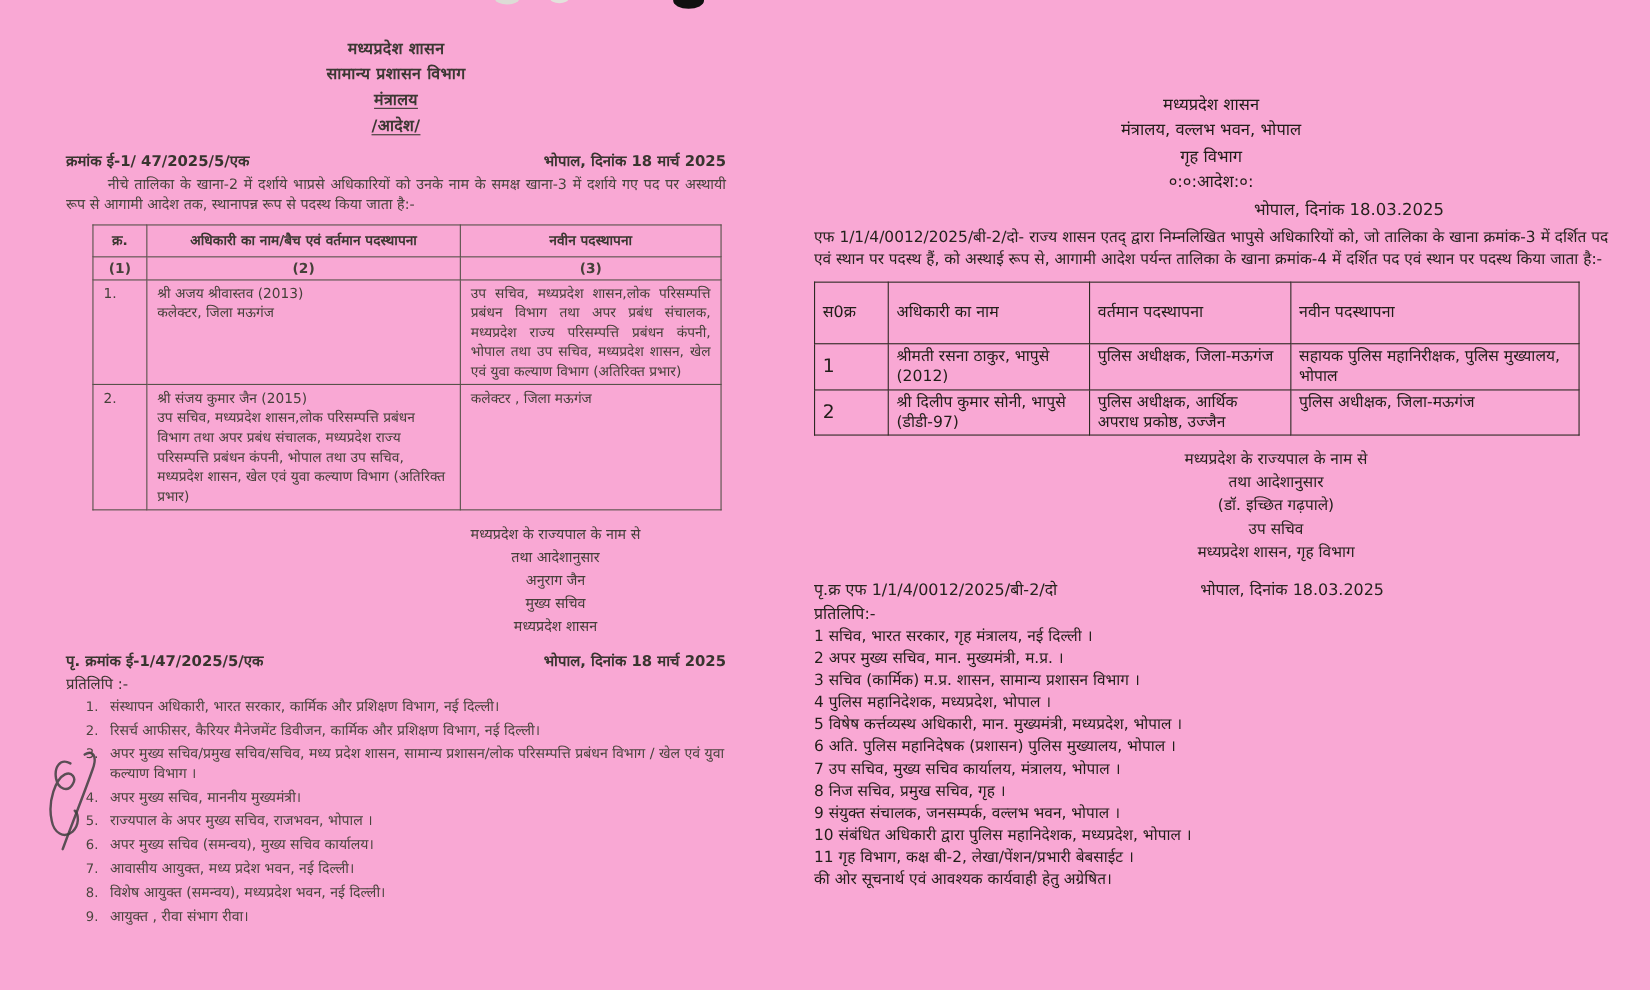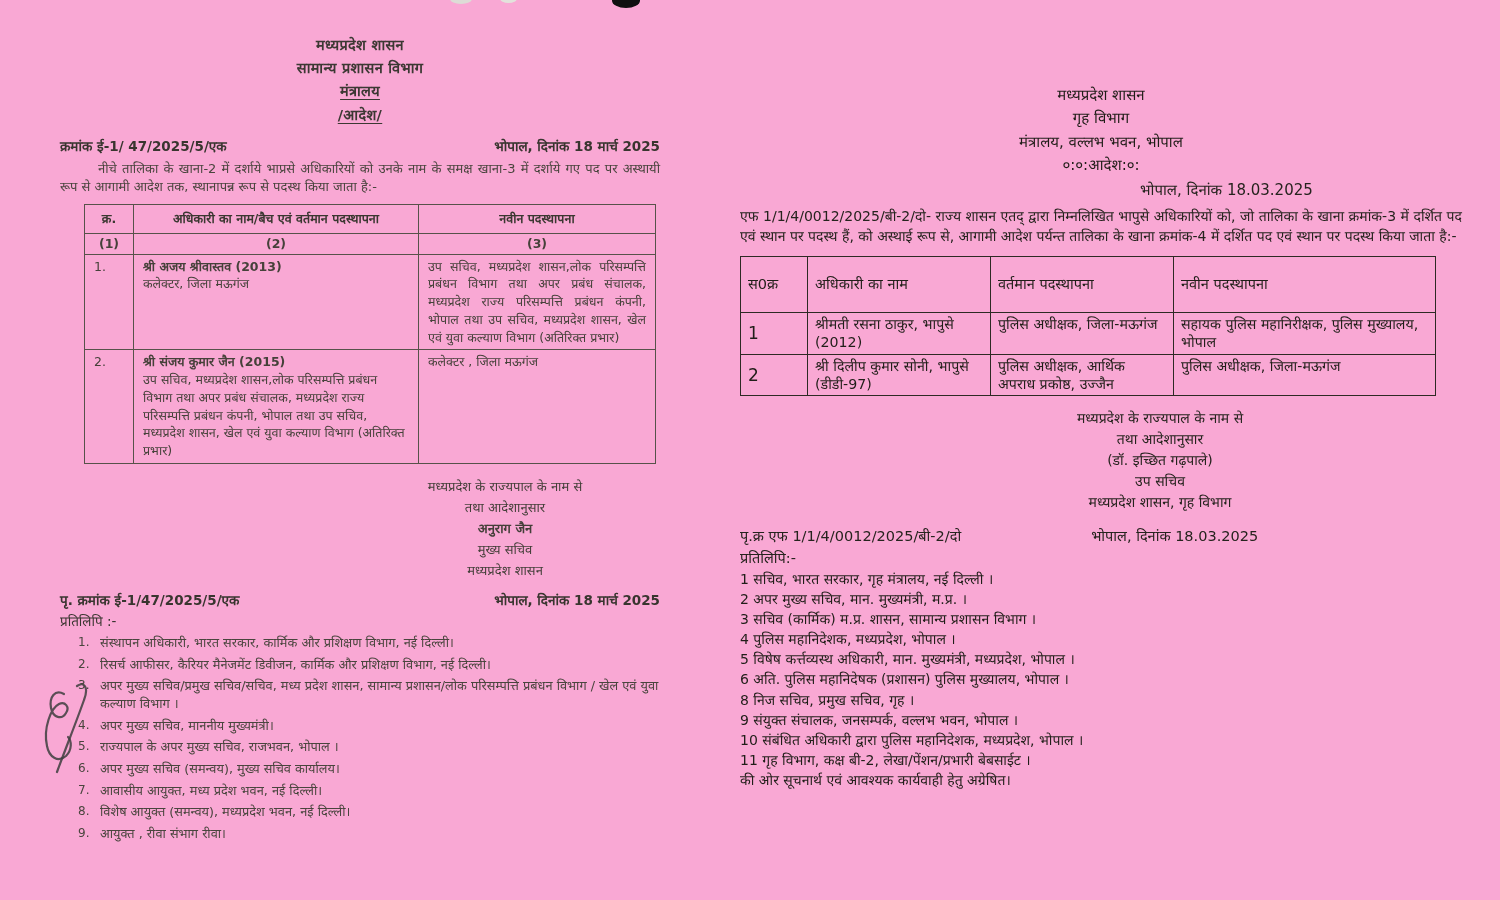--- a/index.html
+++ b/index.html
@@ -3,21 +3,21 @@
 <meta charset="utf-8">
 <style>
   html,body{margin:0;padding:0;}
   .page{
     position:relative; width:1500px; height:900px;
     background:#f9a8d4; overflow:hidden;
     font-family:"DejaVu Sans", sans-serif;
     -webkit-font-smoothing:antialiased;
   }
   
-  .bold{font-weight:bold;}
+  .bold{font-weight:normal;}
   .flexrow{display:flex; justify-content:space-between; align-items:baseline;}
 
   
   .doc-left{
     position:absolute; left:60px; top:34px; width:600px;
     color:#45413b; font-size:13px;
   }
   .doc-left .hdr{ text-align:center; font-weight:bold; color:#3c3833; }
   .doc-left .hdr div{ line-height:1.6; font-size:14.5px; letter-spacing:.3px;}
   .doc-left .underline{ text-decoration:underline; text-underline-offset:3px;}
@@ -198,22 +198,22 @@
       <div class="itm">
           <span class="no">9.</span>
           <span class="tx">आयुक्त , रीवा संभाग रीवा।</span>
         </div>
     </div>
   </div>
 
   <div class="doc-right">
     <div class="hdr">
       <div>मध्यप्रदेश शासन</div>
+      <div>मंत्रालय, वल्लभ भवन, भोपाल</div>
       <div>गृह विभाग</div>
-      <div>मंत्रालय, वल्लभ भवन, भोपाल</div>
       <div>०:०:आदेश:०:</div>
     </div>
 
     <div class="date-line">भोपाल, दिनांक 18.03.2025</div>
 
     <div class="body-par">एफ 1/1/4/0012/2025/बी-2/दो- राज्य शासन एतद् द्वारा निम्नलिखित भापुसे अधिकारियों को, जो तालिका के खाना क्रमांक-3 में दर्शित पद एवं स्थान पर पदस्थ हैं, को अस्थाई रूप से, आगामी आदेश पर्यन्त तालिका के खाना क्रमांक-4 में दर्शित पद एवं स्थान पर पदस्थ किया जाता है:-</div>
 
     <table class="tbl-right">
       <tbody>
           <tr>
@@ -251,20 +251,21 @@
     </div>
     <div class="copyhead">प्रतिलिपि:-</div>
 
     <div class="copy-list-r">
       <div class="itm">1 सचिव, भारत सरकार, गृह मंत्रालय, नई दिल्ली ।</div>
       <div class="itm">2 अपर मुख्य सचिव, मान. मुख्यमंत्री, म.प्र. ।</div>
       <div class="itm">3 सचिव (कार्मिक) म.प्र. शासन, सामान्य प्रशासन विभाग ।</div>
       <div class="itm">4 पुलिस महानिदेशक, मध्यप्रदेश, भोपाल ।</div>
       <div class="itm">5 विषेष कर्त्तव्यस्थ अधिकारी, मान. मुख्यमंत्री, मध्यप्रदेश, भोपाल ।</div>
       <div class="itm">6 अति. पुलिस महानिदेषक (प्रशासन) पुलिस मुख्यालय, भोपाल ।</div>
+      <div class="itm">7 उप सचिव, मुख्य सचिव कार्यालय, मंत्रालय, भोपाल ।</div>
       <div class="itm">8 निज सचिव, प्रमुख सचिव, गृह ।</div>
       <div class="itm">9 संयुक्त संचालक, जनसम्पर्क, वल्लभ भवन, भोपाल ।</div>
       <div class="itm">10 संबंधित अधिकारी द्वारा पुलिस महानिदेशक, मध्यप्रदेश, भोपाल ।</div>
       <div class="itm">11 गृह विभाग, कक्ष बी-2, लेखा/पेंशन/प्रभारी बेबसाईट ।</div>
     </div>
     <div class="closing">की ओर सूचनार्थ एवं आवश्यक कार्यवाही हेतु अग्रेषित।</div>
   </div>
 
 </div>
 

